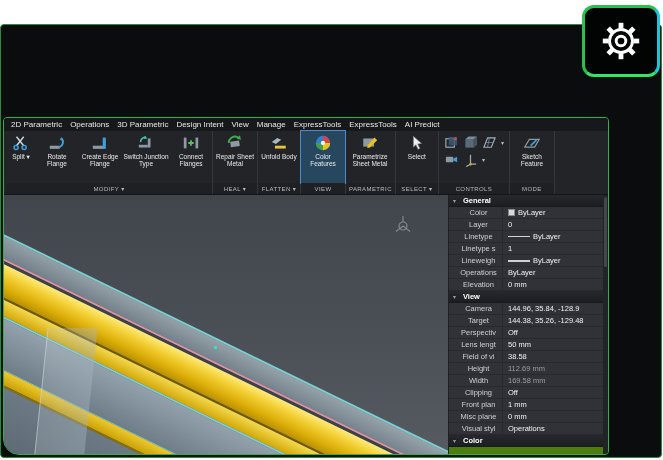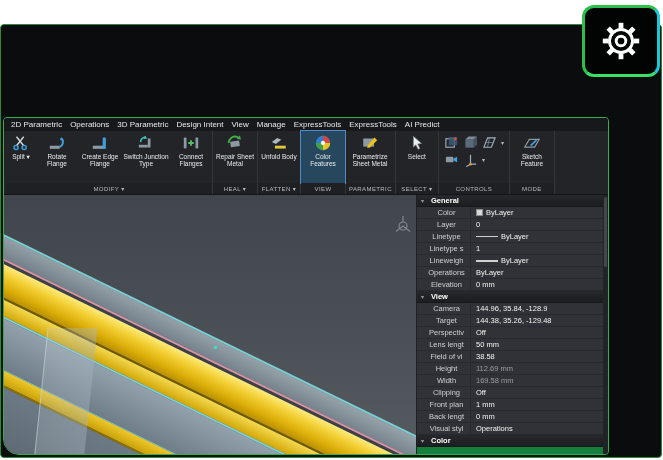--- a/index.html
+++ b/index.html
@@ -61,21 +61,21 @@
   .st-yel3  { height:13px; background:linear-gradient(180deg,#edc92c,#c9a008); }
   .st-edge  { height:2px; background:#8a6f06; }
   .st-gray3 { height:60px; background:linear-gradient(180deg,#6c7a85,#5d6a74); }
   .flange { position:absolute; left:37px; top:133px; width:50px; height:126px;
             background:linear-gradient(90deg, rgba(198,208,214,.22), rgba(165,180,190,.42));
             border-left:1px solid rgba(220,230,235,.45); transform:skewX(-6deg); }
   .vdot { position:absolute; left:210px; top:151px; width:3px; height:3px; background:#35e0c0; }
   .ucs { position:absolute; left:388px; top:20px; opacity:.55; }
 
   
-  .props { width:192px; background:#15803d; border-left:1px solid #1f2024;
+  .props { width:160px; background:#4d7c0f; border-left:1px solid #1f2024;
            font-size:7.5px; position:relative; overflow:hidden; }
   .phead { height:12px; line-height:12px; background:linear-gradient(180deg,#27282c,#1d1e22);
            color:#ffffff; font-weight:bold; padding-left:14px;
            border-bottom:1px solid #17181b; position:relative; }
   .phead .chev { position:absolute; left:4px; top:0; font-size:6px; color:#9a9b9f; font-weight:normal; }
   .prow { display:flex; height:12px; line-height:12px; border-bottom:1px solid #28292e;
           background:#313237;text-align:center; }
   .plabel { width:54px; padding-left:6px; color:#cfd0d2; border-right:1px solid #28292e;
             overflow:hidden; white-space:nowrap; }
   .pvalue { flex:1; padding-left:5px; color:#f3f3f3; overflow:hidden; white-space:nowrap;
@@ -404,21 +404,21 @@
               <span>Off</span>
             </span>
         </div>
         <div class="prow">
           <span class="plabel">Front plan</span>
           <span class="pvalue">
               <span>1 mm</span>
             </span>
         </div>
         <div class="prow">
-          <span class="plabel">Back lengt</span>
+          <span class="plabel">Misc plane</span>
           <span class="pvalue">
               <span>0 mm</span>
             </span>
         </div>
         <div class="prow">
           <span class="plabel">Visual styl</span>
           <span class="pvalue">
               <span>Operations</span>
             </span>
         </div>

